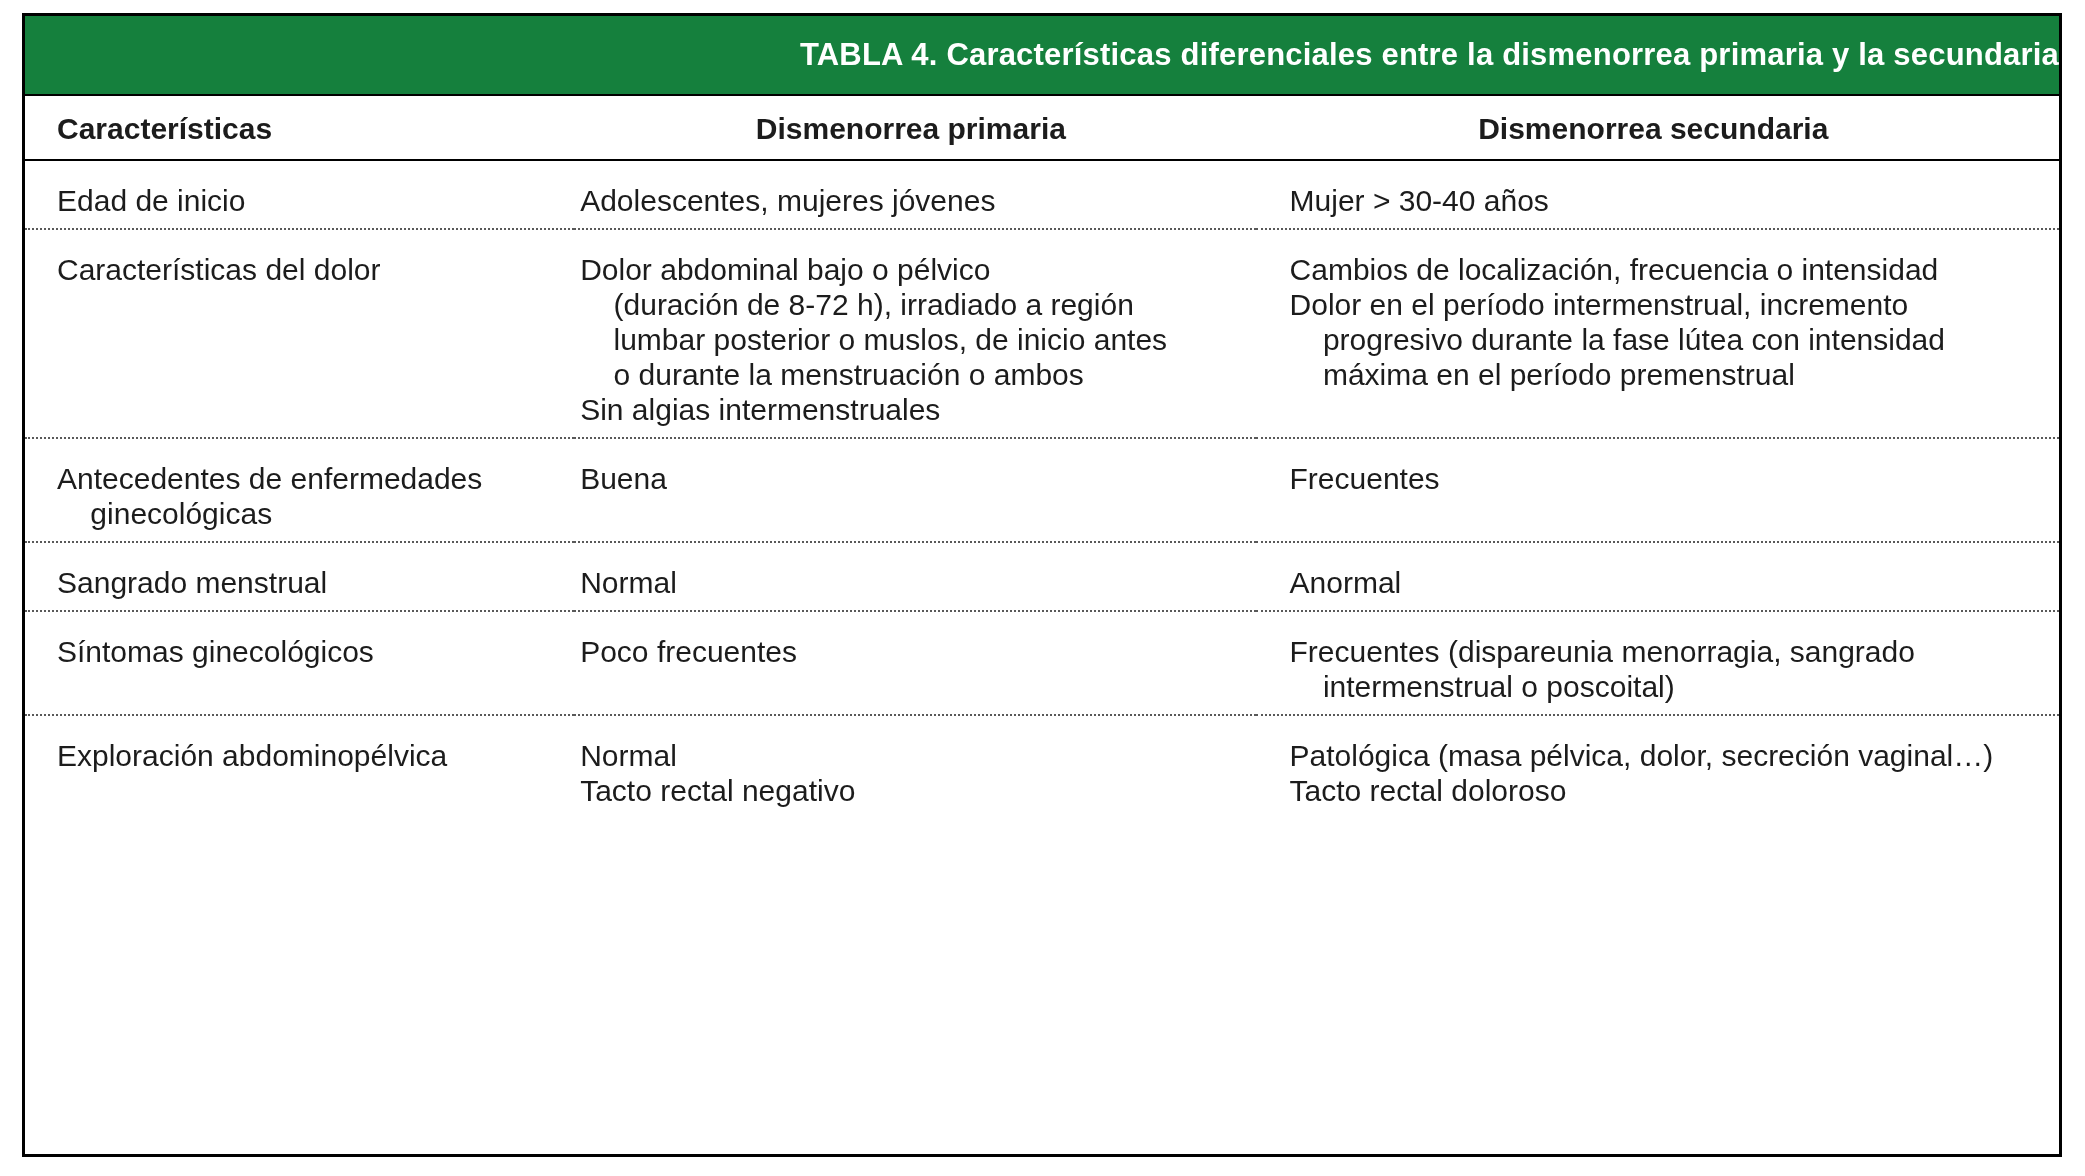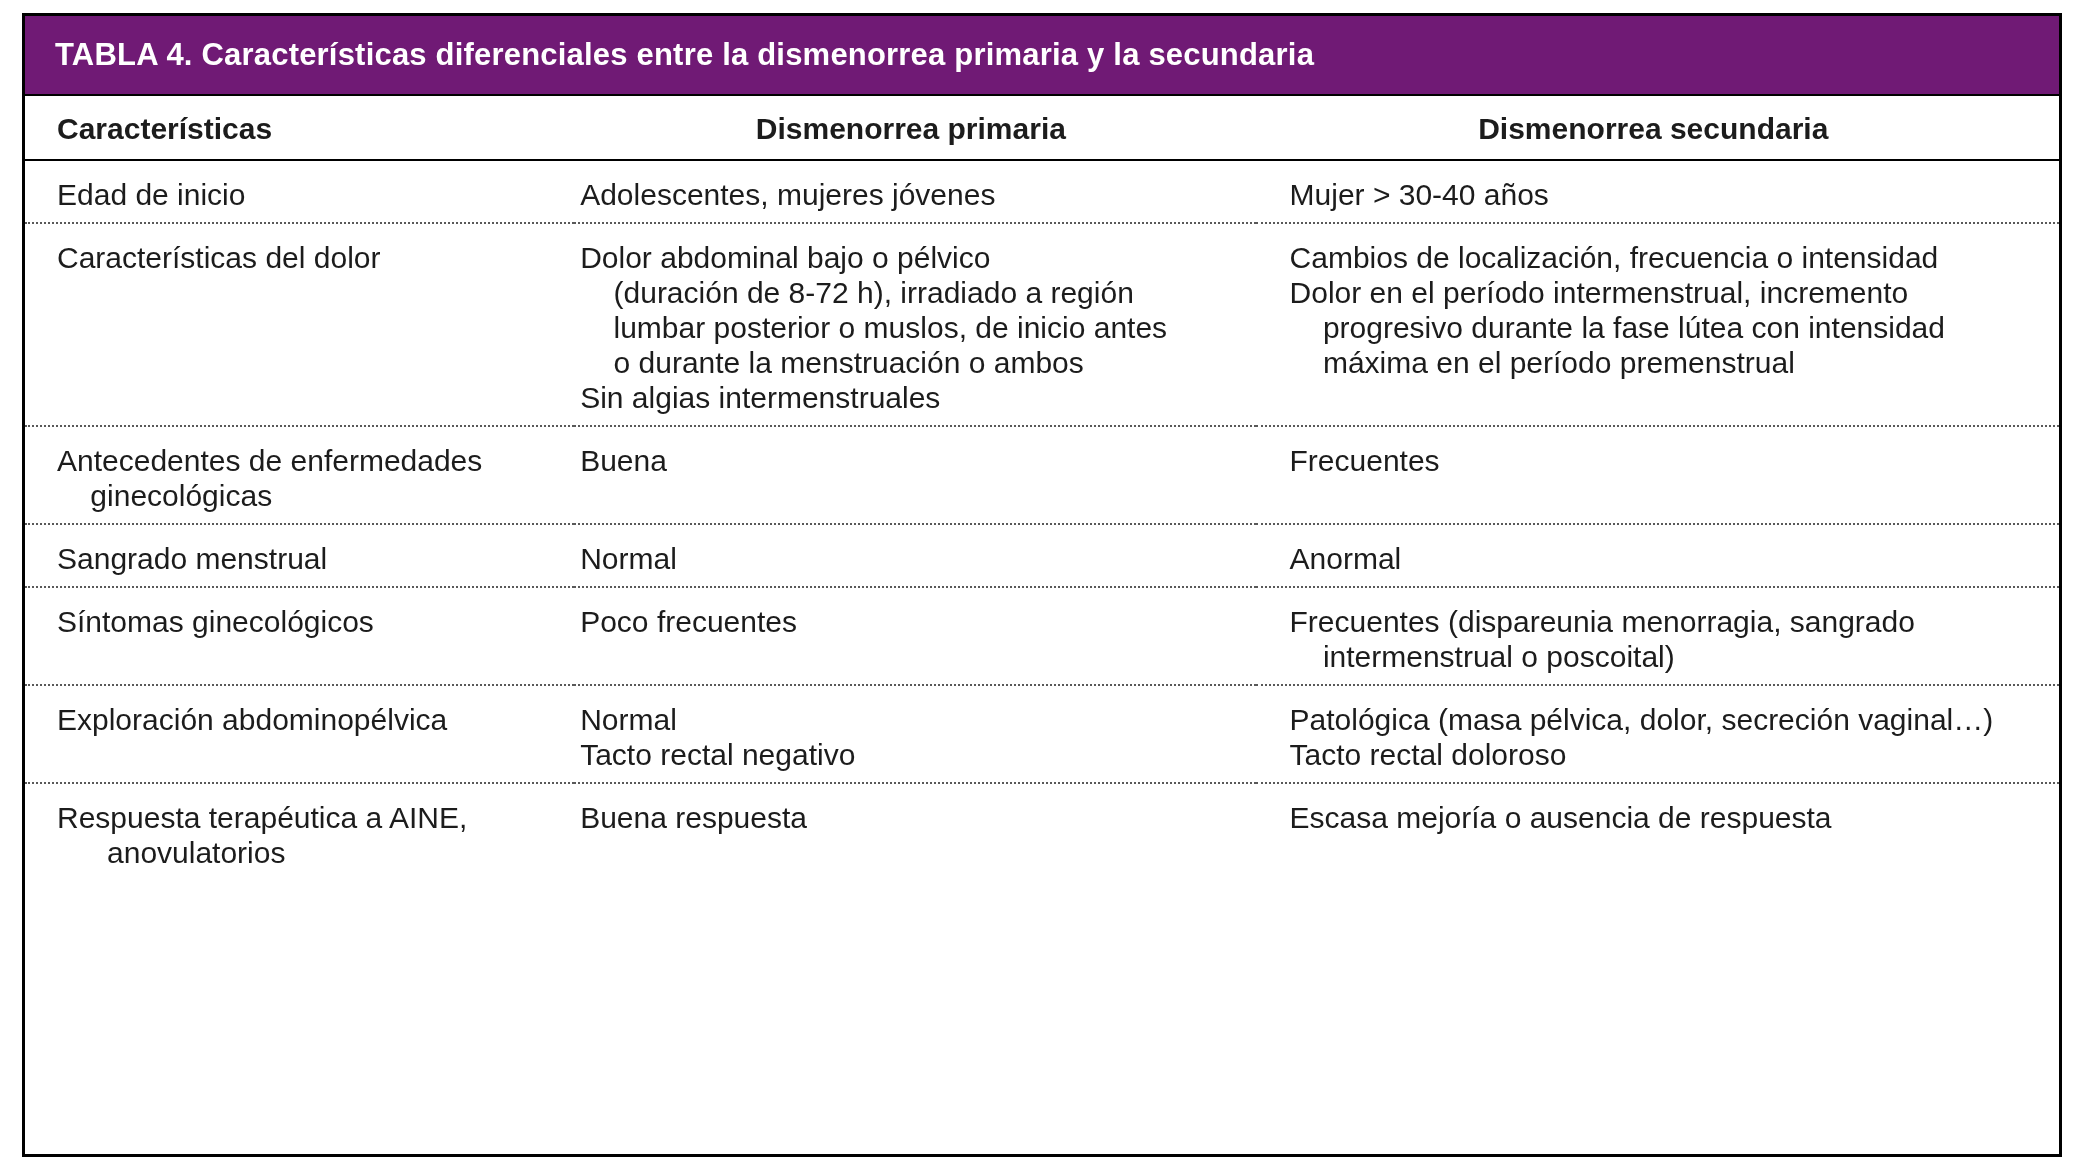--- a/index.html
+++ b/index.html
@@ -46,39 +46,39 @@
   }
   thead th {
     font-weight:bold;
     padding:15px 8px 13px 0;
     border-bottom:2px solid #000;
   }
   th.c1, th.c2 { text-align:center; }
   th.c0 { padding-left:32px; }
   tbody td {
     border-top:2px dotted #595959;
-    padding:16px 8px 10px 0;
+    padding:22px 8px 10px 0;
   }
   tbody tr:first-child td { border-top:none; }
   td.c0 { padding-left:32px; }
   td.c1 { padding-left:6px; }
   td.c2 { padding-left:34px; }
   .footnote {
     flex:1;
     border-top:2px solid #000;
     padding:16px 8px 0 30px;
     font-size:28px;
   }
 </style>
 </head>
 <body>
 
 <div class="frame">
 
-  <div class="banner" style="background: #701a75; color: rgb(255, 255, 255);">
+  <div class="banner" style="background: #15803d; color: rgb(255, 255, 255); justify-content: flex-end;">
     <span>TABLA 4. Características diferenciales entre la dismenorrea primaria y la secundaria</span>
   </div>
 
   <table>
     <colgroup>
       <col style="width:27%">
       <col style="width:33.5%">
       <col style="width:39.5%">
     </colgroup>
     <thead>
@@ -123,23 +123,17 @@
         <td class="c2">Frecuentes (dispareunia menorragia, sangrado
     intermenstrual o poscoital)</td>
       </tr>
       <tr>
         <td class="c0">Exploración abdominopélvica</td>
         <td class="c1">Normal
 Tacto rectal negativo</td>
         <td class="c2">Patológica (masa pélvica, dolor, secreción vaginal…)
 Tacto rectal doloroso</td>
       </tr>
-      <tr>
-        <td class="c0">Respuesta terapéutica a AINE,
-      anovulatorios</td>
-        <td class="c1">Buena respuesta</td>
-        <td class="c2">Escasa mejoría o ausencia de respuesta</td>
-      </tr>
     </tbody>
   </table>
 
 
 </div>
 
 </body></html>

